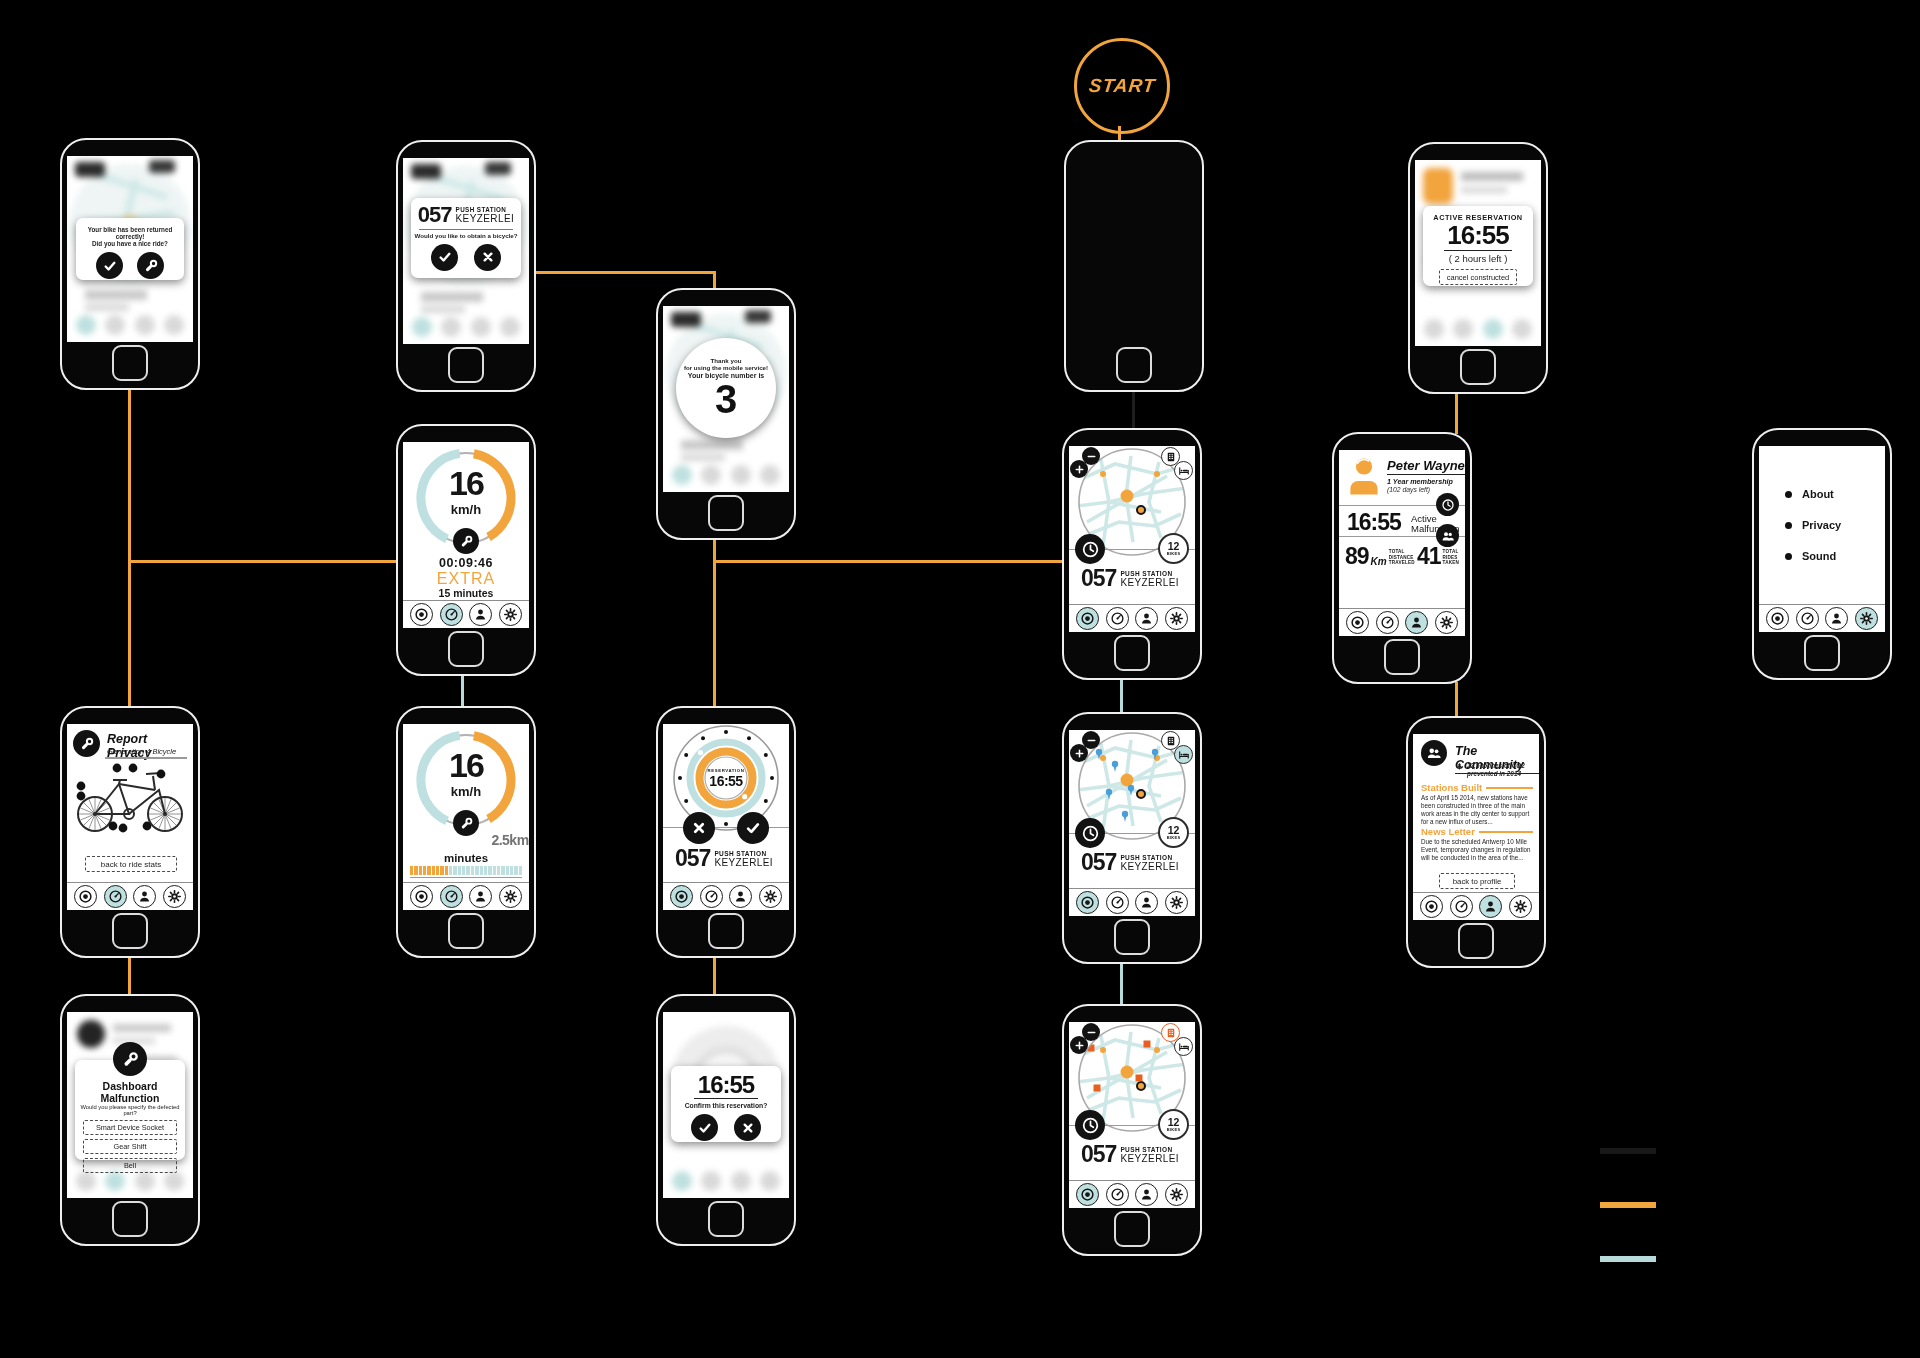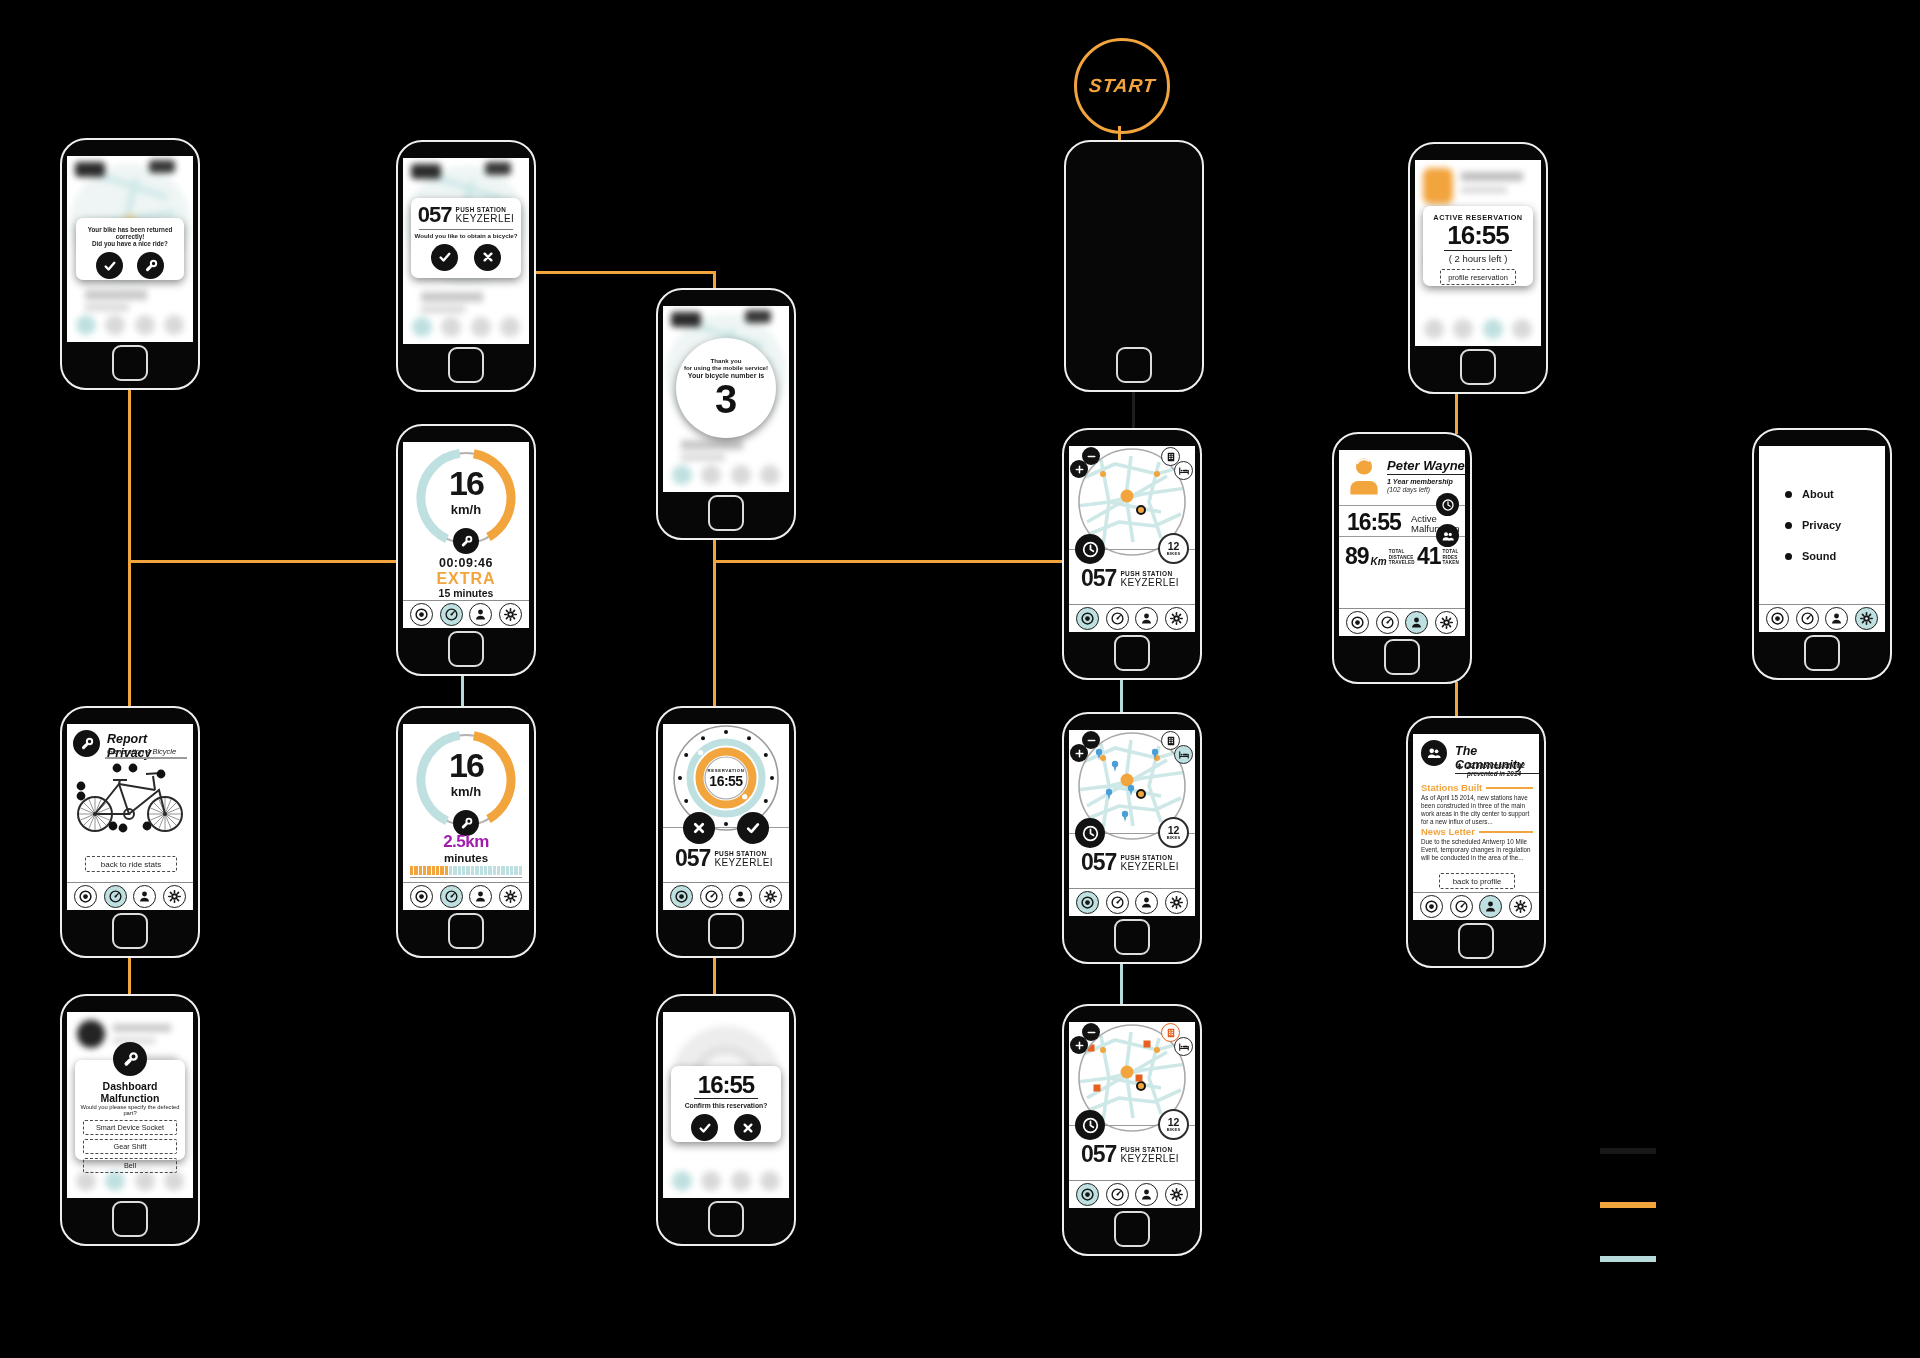--- a/index.html
+++ b/index.html
@@ -192,21 +192,21 @@
             <div style="width: 20px; height: 20px; border-radius: 50%; background: rgb(217, 217, 217);"></div>
             <div style="width: 20px; height: 20px; border-radius: 50%; background: rgb(217, 217, 217);"></div>
             <div style="width: 20px; height: 20px; border-radius: 50%; background: rgb(191, 224, 224);"></div>
             <div style="width: 20px; height: 20px; border-radius: 50%; background: rgb(217, 217, 217);"></div>
           </div>
         </div>
         <div class="card" style="left: 8px; top: 46px; width: 110px; height: 80px; display: flex; flex-direction: column; align-items: center;">
           <div style="margin-top: 7px; font-weight: bold; font-size: 7.3px; letter-spacing: 0.5px; color: rgb(22, 22, 22);">ACTIVE RESERVATION</div>
           <div style="font-weight: bold; font-size: 26px; line-height: 1.05; letter-spacing: -1px; color: rgb(17, 17, 17); border-bottom: 1.8px solid rgb(34, 34, 34); padding: 0px 3px 1px;">16:55</div>
           <div style="font-size: 9.5px; color: rgb(28, 28, 28); margin-top: 2px;">( 2 hours left )</div>
-          <div class="dashed" style="margin-top: 5px; font-size: 7.5px; padding: 2.5px 7px;">profile reservation</div>
+          <div class="dashed" style="margin-top: 5px; font-size: 7.5px; padding: 2.5px 7px;">cancel constructed</div>
         </div>
       </div>
       <div class="home"></div>
     </div>
     <div class="phone" style="left: 396px; top: 424px;">
       <div class="screen">
         <div class="abs" style="left: 0px; top: 2px; width: 126px; height: 112px;">
           <svg viewBox="0 0 126 112" width="126" height="112" style="display:block">
     <circle cx="63" cy="54" r="45" fill="#fff" stroke="#b3b3b3" stroke-width="2"></circle>
     <path d="M44.0,94.8 A45,45 0 0 1 56.7,9.4" fill="none" stroke="#BFE0E0" stroke-width="9"></path>
@@ -217,21 +217,21 @@
         <div style="position: absolute; left: 0px; top: 60px; width: 126px; text-align: center; font-weight: bold; font-size: 13px; color: rgb(22, 22, 22);">km/h</div>
         <div class="bcirc abs" style="left: 50px; top: 86px; width: 26px; height: 26px;">
           <span style="display: inline-flex; width: 15px; height: 15px; color: rgb(255, 255, 255);">
             <svg viewBox="0 0 24 24" width="100%" height="100%" style="display:block">
               <circle cx="15.8" cy="8.2" r="4" fill="none" stroke="currentColor" stroke-width="3"></circle>
               <rect x="3.5" y="13" width="11" height="4.6" rx="2.3" fill="currentColor" transform="rotate(-45 9 15.3)"></rect>
             </svg>
           </span>
         </div>
         <div style="position: absolute; left: 0px; top: 114px; width: 126px; text-align: center; font-weight: bold; font-size: 12.5px; letter-spacing: 0.5px; color: rgb(22, 22, 22);">00:09:46</div>
-        <div style="position: absolute; left: 0px; top: 128px; width: 126px; text-align: center; font-weight: bold; font-size: 16px; letter-spacing: 1px; color: rgb(242, 164, 61);">EXTRA</div>
+        <div style="position: absolute; left: 0px; top: 128px; width: 126px; text-align: center; font-weight: normal; font-size: 16px; letter-spacing: 1px; color: rgb(242, 164, 61);">EXTRA</div>
         <div style="position: absolute; left: 0px; top: 145px; width: 126px; text-align: center; font-weight: bold; font-size: 10.5px; color: rgb(22, 22, 22);">15 minutes</div>
         <div class="nav">
           <div class="navi">
             <span style="display: inline-flex; width: 15px; height: 15px; color: rgb(22, 22, 22);">
               <svg viewBox="0 0 24 24" width="100%" height="100%" style="display:block">
                 <circle cx="12" cy="12" r="8.6" fill="none" stroke="currentColor" stroke-width="2.4"></circle>
                 <circle cx="12" cy="12" r="3.8" fill="currentColor"></circle>
               </svg>
             </span>
           </div>
@@ -667,21 +667,21 @@
         <div style="position: absolute; left: 0px; top: 24px; width: 126px; text-align: center; font-weight: bold; font-size: 34px; letter-spacing: -2px; line-height: 1; color: rgb(22, 22, 22);">16</div>
         <div style="position: absolute; left: 0px; top: 60px; width: 126px; text-align: center; font-weight: bold; font-size: 13px; color: rgb(22, 22, 22);">km/h</div>
         <div class="bcirc abs" style="left: 50px; top: 86px; width: 26px; height: 26px;">
           <span style="display: inline-flex; width: 15px; height: 15px; color: rgb(255, 255, 255);">
             <svg viewBox="0 0 24 24" width="100%" height="100%" style="display:block">
               <circle cx="15.8" cy="8.2" r="4" fill="none" stroke="currentColor" stroke-width="3"></circle>
               <rect x="3.5" y="13" width="11" height="4.6" rx="2.3" fill="currentColor" transform="rotate(-45 9 15.3)"></rect>
             </svg>
           </span>
         </div>
-        <div style="position: absolute; left: 0px; top: 108px; width: 126px; text-align: center; font-weight: bold; font-size: 17px; letter-spacing: -0.5px; color: #a21caf;">2.5km</div>
+        <div style="position: absolute; left: 0px; top: 108px; width: 126px; text-align: center; font-weight: bold; font-size: 14px; letter-spacing: -0.5px; color: #737373; padding-left: 44px;">2.5km</div>
         <div style="position: absolute; left: 0px; top: 128px; width: 126px; text-align: center; font-weight: bold; font-size: 11.5px; color: rgb(22, 22, 22);">minutes</div>
         <div style="position: absolute; left: 7px; top: 142px; width: 112px; height: 9px; display: flex; gap: 1px;">
           <div style="flex: 1 1 0%; background: rgb(242, 164, 61);"></div>
           <div style="flex: 1 1 0%; background: rgb(242, 164, 61);"></div>
           <div style="flex: 1 1 0%; background: rgb(242, 164, 61);"></div>
           <div style="flex: 1 1 0%; background: rgb(242, 164, 61);"></div>
           <div style="flex: 1 1 0%; background: rgb(242, 164, 61);"></div>
           <div style="flex: 1 1 0%; background: rgb(242, 164, 61);"></div>
           <div style="flex: 1 1 0%; background: rgb(242, 164, 61);"></div>
           <div style="flex: 1 1 0%; background: rgb(242, 164, 61);"></div>

